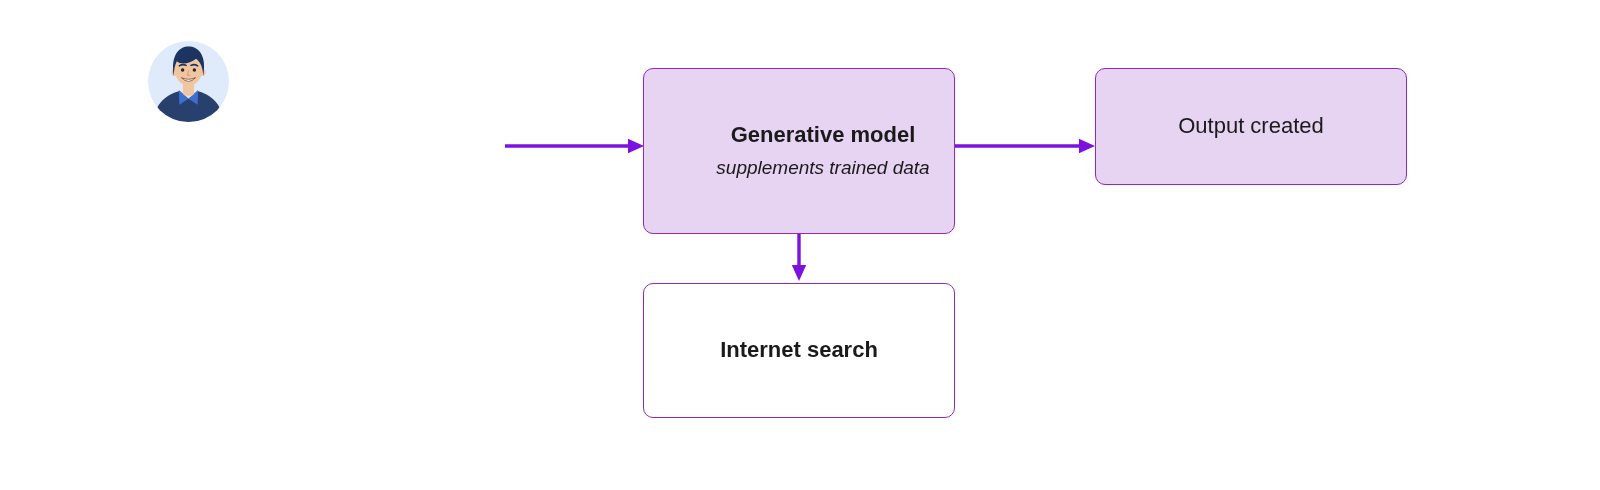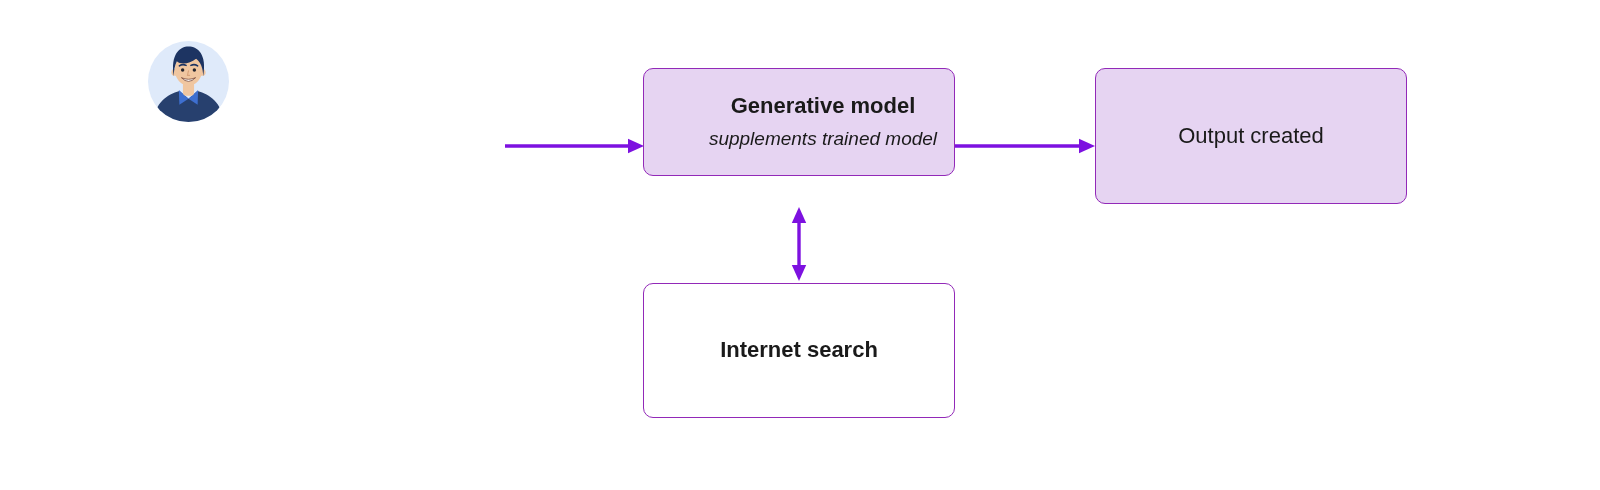--- a/index.html
+++ b/index.html
@@ -35,22 +35,22 @@
     flex-direction:column;
     align-items:center;
     justify-content:center;
     text-align:center;
   }
   .node--white{background:var(--node-fill-white);text-align:right;}
   .node-label{font-size:22px;line-height:1.3;}
   .node-label--bold{font-weight:bold;}
   .node-subtitle{font-size:19px;line-height:1.38;font-style:italic;margin-top:5px;}
   #node-user-question{left:192px;top:68px;width:313px;height:135px;}
-  #node-generative-model{left:643px;top:68px;width:312px;height:108px;padding-left:48px;}
-  #node-output-created{left:1095px;top:68px;width:312px;height:136px;}
+  #node-generative-model{left:643px;top:68px;width:312px;height:166px;padding-left:48px;}
+  #node-output-created{left:1095px;top:68px;width:312px;height:117px;}
   #node-internet-search{left:643px;top:283px;width:312px;height:135px;}
   .arrows{
     position:absolute;left:0;top:0;width:1600px;height:490px;
     pointer-events:none;
   }
   .arrow-line{stroke:var(--arrow);stroke-width:3.4;fill:none;}
   .arrow-head{fill:var(--arrow);stroke:none;}
   .avatar{
     position:absolute;left:148px;top:41px;width:81px;height:81px;
     z-index:5;
@@ -119,21 +119,21 @@
         <path d="M40,29.5 l-1.1,4.4 l2.2,0" fill="none" stroke="#d9a37a" stroke-width="1.1" stroke-linecap="round" stroke-linejoin="round"></path>
 
         <path d="M33,36.2 Q40,43.6 47,36.2 Q40,39.4 33,36.2 Z" fill="#ffffff" stroke="#7a4a3a" stroke-width="0.8" stroke-linejoin="round"></path>
       </g>
     </svg>
   </div>
 
   <div class="node" id="node-generative-model">
     <div class="node-label node-label--bold">Generative model</div>
     <div class="node-subtitle">
-      <div>supplements trained model</div>
+      <div>supplements trained data</div>
     </div>
   </div>
 
   <div class="node" id="node-output-created">
     <div class="node-label">Output created</div>
   </div>
 
   <div class="node node--white" id="node-internet-search">
     <div class="node-label node-label--bold">Internet search</div>
   </div>

